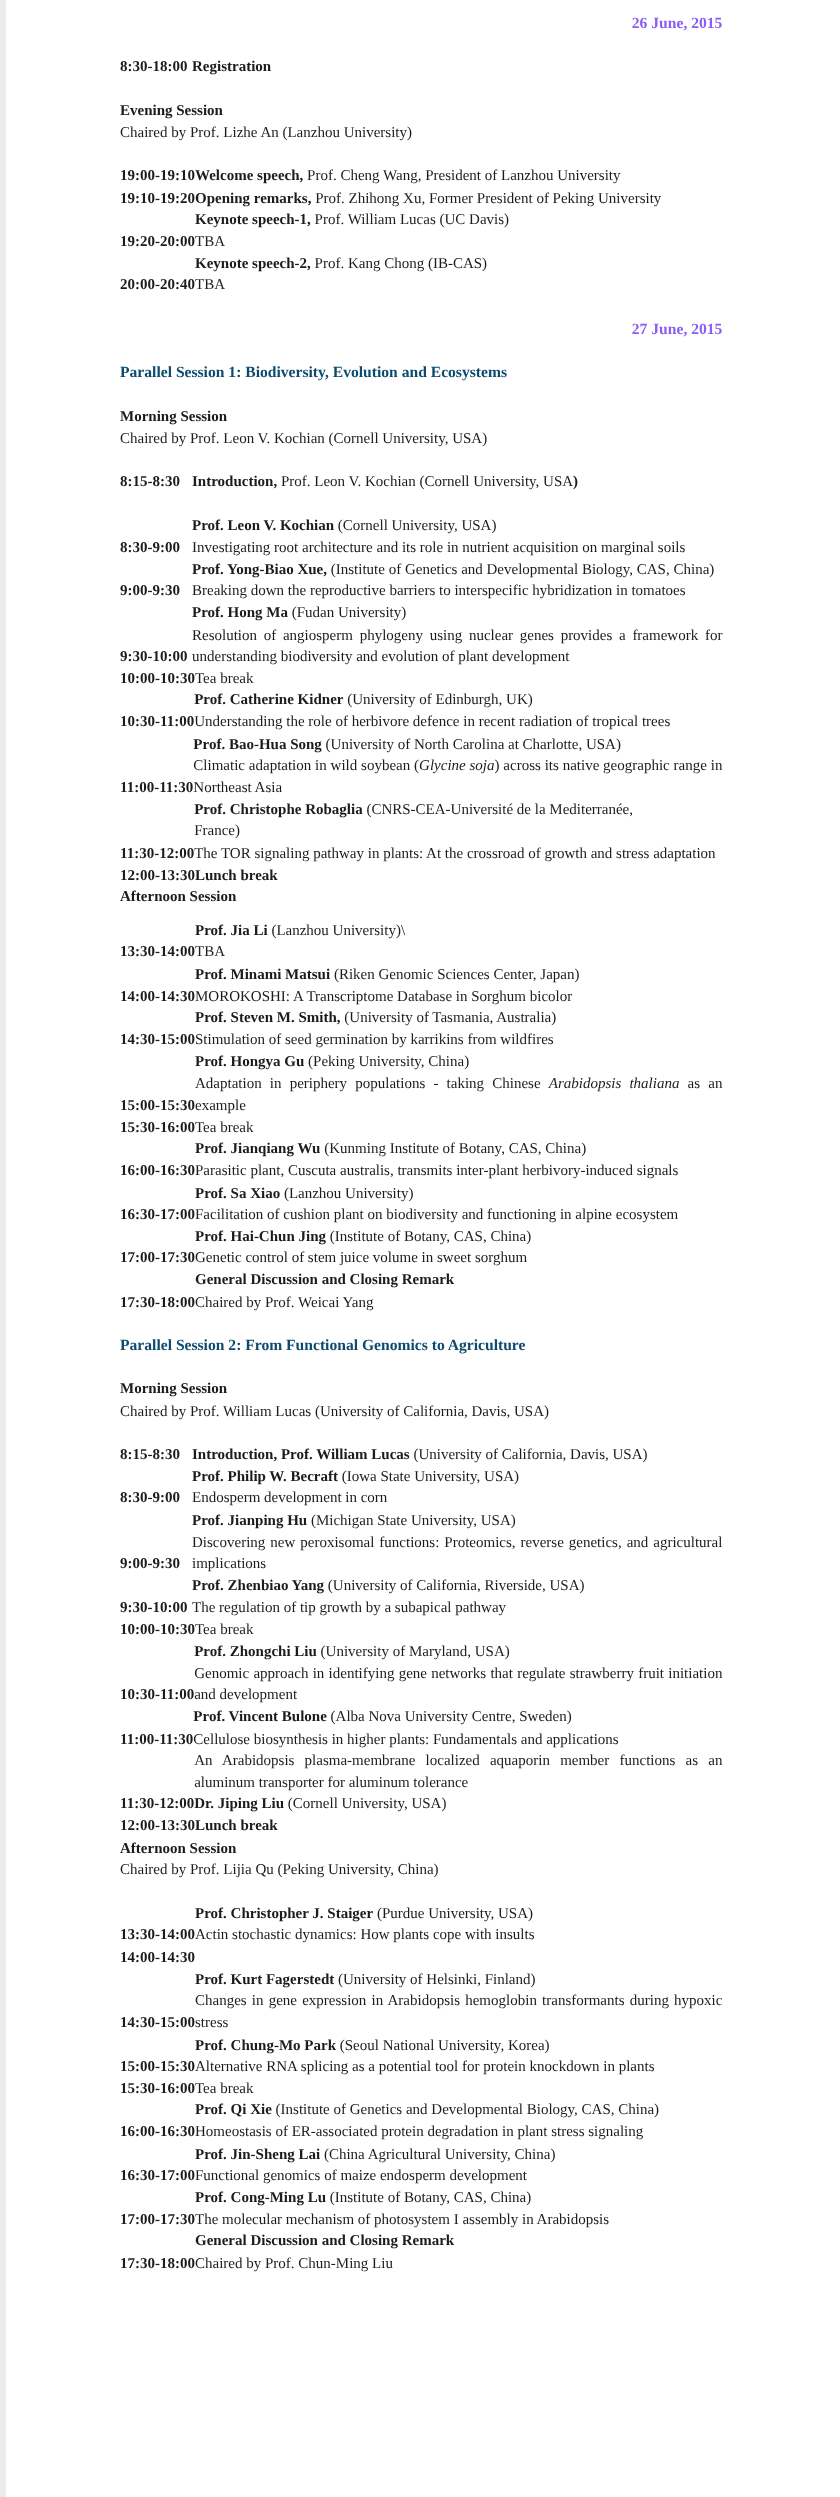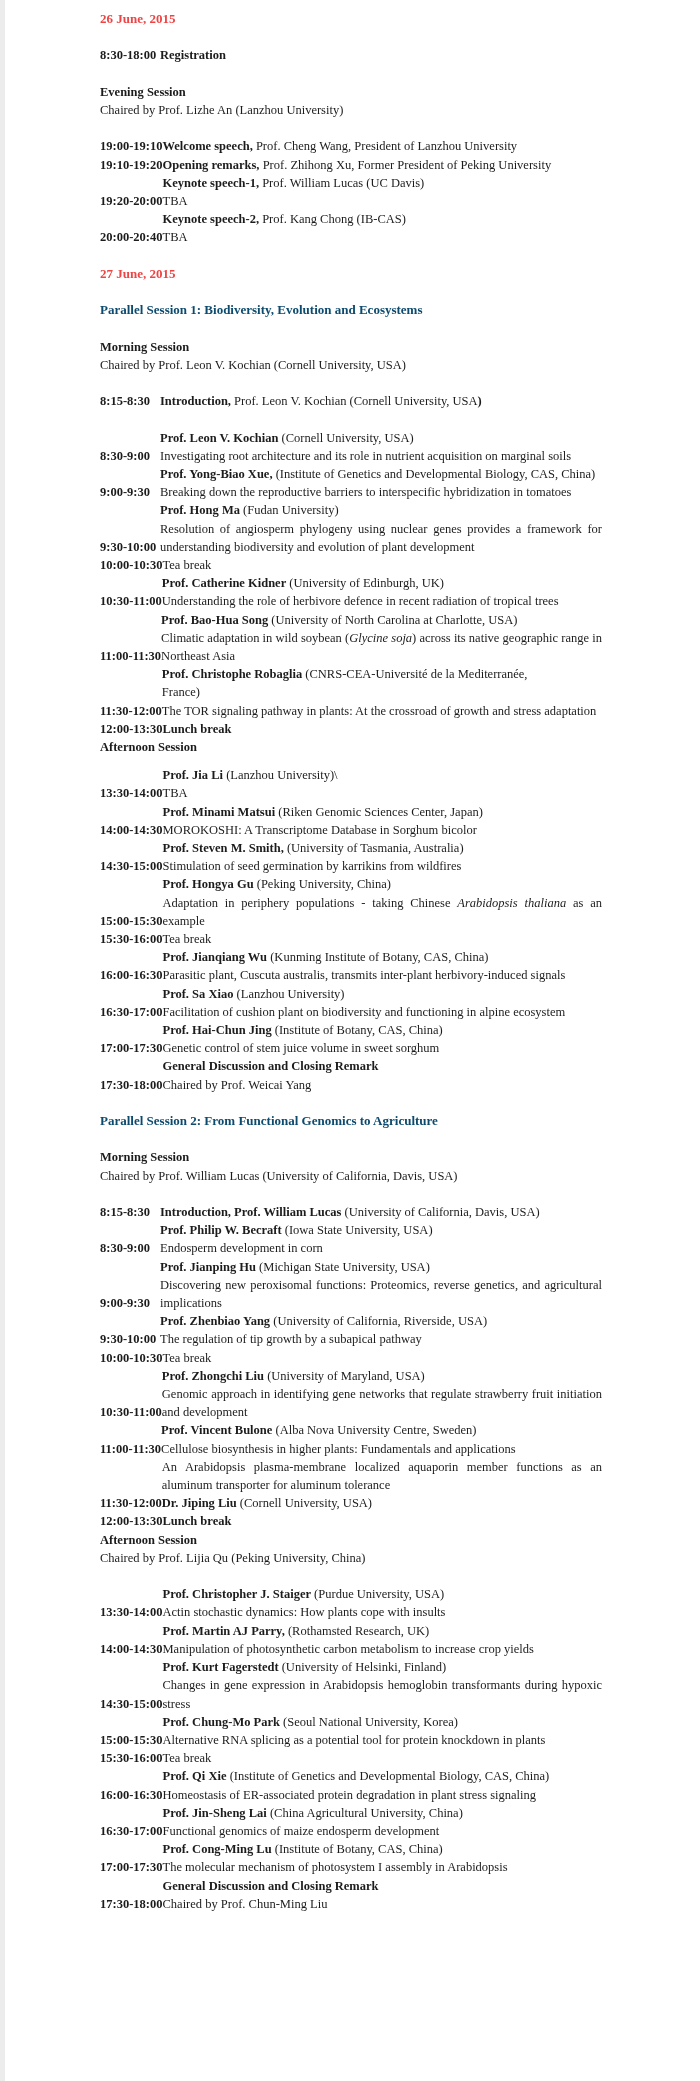--- a/index.html
+++ b/index.html
@@ -3,21 +3,21 @@
 <meta charset="utf-8">
 <style>
   html,body { margin:0; padding:0; background:#ffffff; }
   body { width:700px; font-family:"Liberation Serif","DejaVu Serif",serif;
          font-size:12.5px; line-height:18.2px; color:#1c1c1c; }
   .page { position:relative; width:700px; min-height:2081px; box-sizing:border-box;
           padding:10px 98px 24px 100px; background:#ffffff; }
   .edge { position:absolute; left:0; top:0; bottom:0; width:5px; background:#ececec; }
   .gap   { height:18.2px; }
   .gap.sm{ height:10px; }
-  .date    { color:#ef4444; font-weight:700; font-size:13px; }
+  .date    { color:#8b5cf6; font-weight:700; font-size:13px;text-align:right; }
   .session { color:#0c4a6e; font-weight:700; font-size:13px; }
   .heading { font-weight:700; }
   .plain   { }
   .event   { display:flex; align-items:flex-end; }
   .time    { flex:0 0 60px; font-weight:700; white-space:nowrap; }
   .content { flex:1; text-align:justify; }
   .para    { }
   .b { font-weight:700; }
   .i { font-style:italic; }
 </style>
@@ -270,24 +270,20 @@
       <div class="gap"></div>
       <div class="event">
         <div class="time">13:30-14:00</div>
         <div class="content">
           <div class="para"><span class="b">Prof. Christopher J. Staiger</span><span class=""> (Purdue University, USA)</span></div>
           <div class="para"><span class="">Actin stochastic dynamics: How plants cope with insults</span></div>
         </div>
       </div>
       <div class="event">
         <div class="time">14:00-14:30</div>
-        <div class="content">
-          <div class="para"><span class="b">Prof. Martin AJ Parry,</span><span class=""> (Rothamsted Research, UK)</span></div>
-          <div class="para"><span class="">Manipulation of photosynthetic carbon metabolism to increase crop yields</span></div>
-        </div>
       </div>
       <div class="event">
         <div class="time">14:30-15:00</div>
         <div class="content">
           <div class="para"><span class="b">Prof. Kurt Fagerstedt</span><span class=""> (University of Helsinki, Finland)</span></div>
           <div class="para"><span class="">Changes in gene expression in Arabidopsis hemoglobin transformants during hypoxic stress</span></div>
         </div>
       </div>
       <div class="event">
         <div class="time">15:00-15:30</div>

